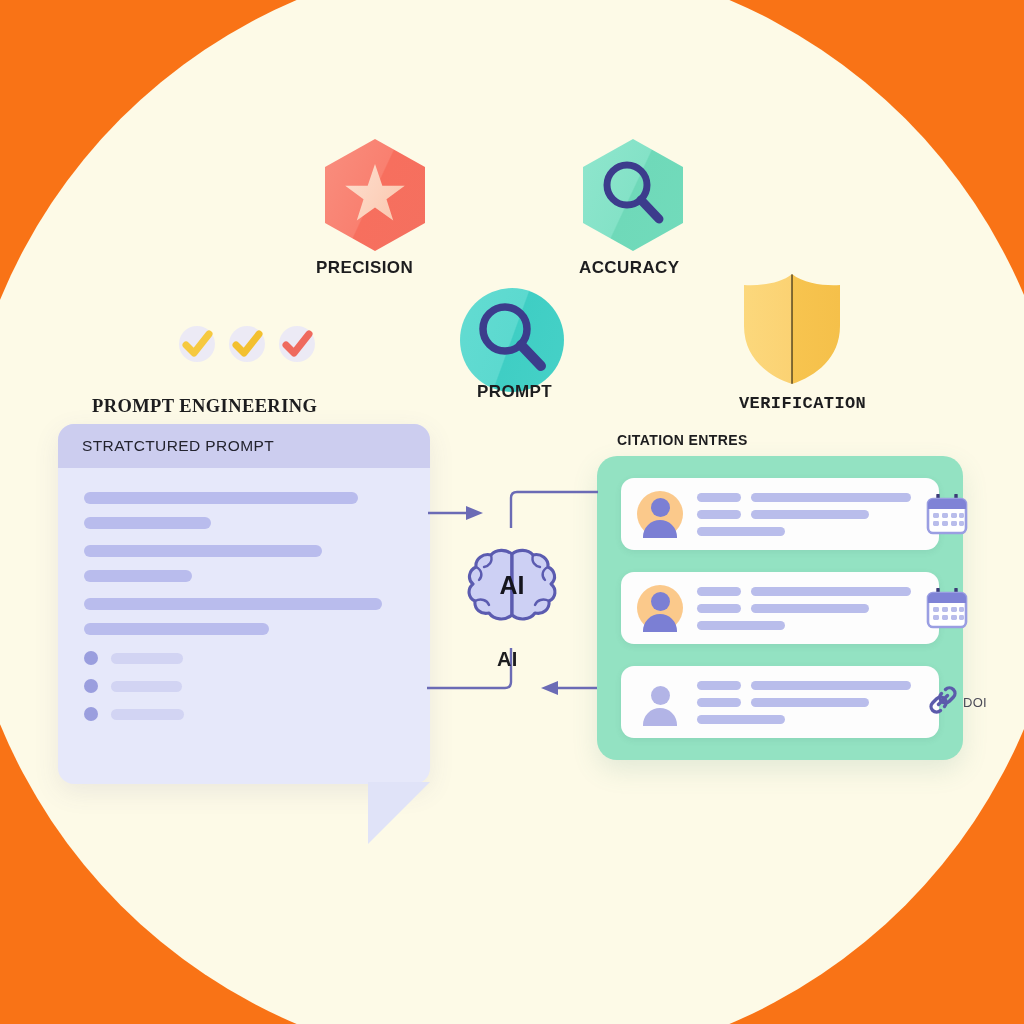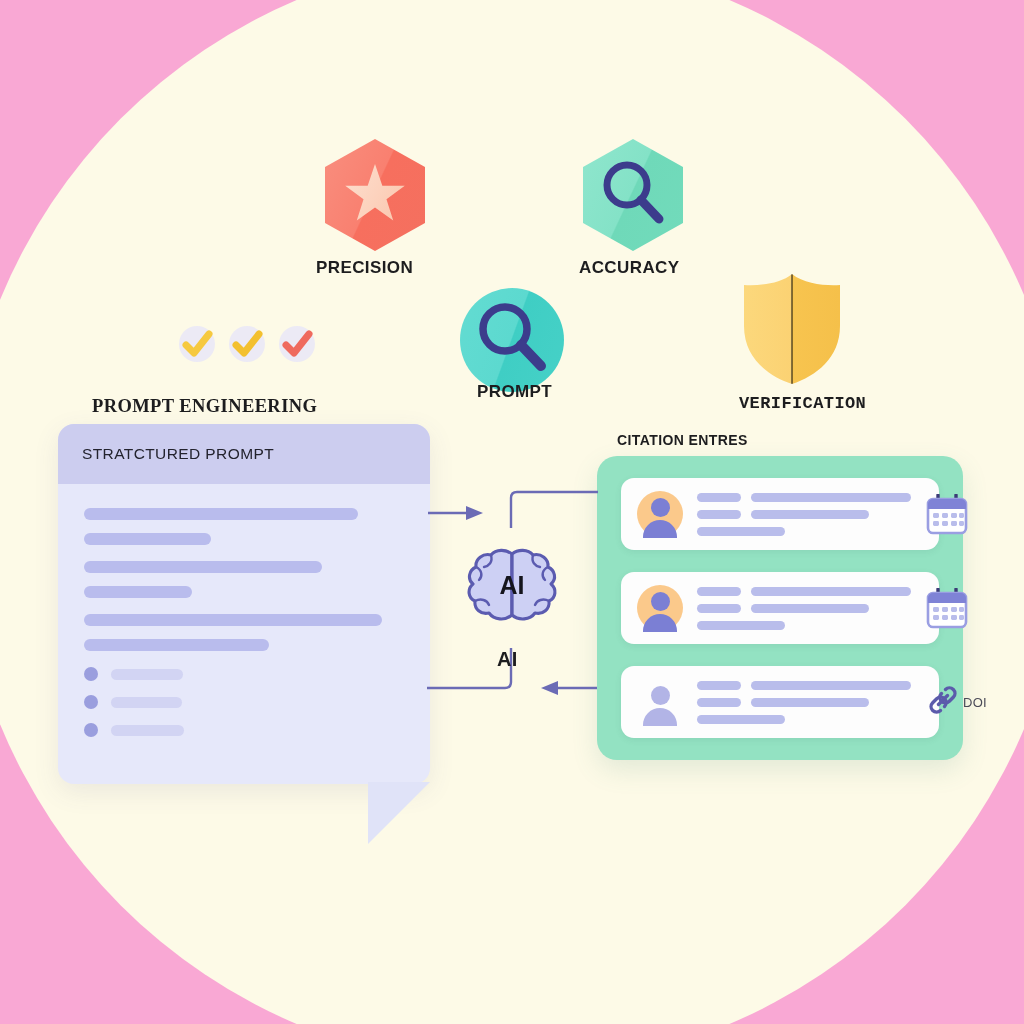--- a/index.html
+++ b/index.html
@@ -1,21 +1,21 @@
 <!DOCTYPE html>
 <html><head>
 <meta charset="utf-8">
 <style>
   html,body{margin:0;padding:0;}
   body{
     width:1024px;height:1024px;overflow:hidden;
     background:#fbfbfd;
     font-family:"Liberation Sans", sans-serif;
   }
-  #stage{position:relative;width:1024px;height:1024px;overflow:hidden;background:#f9a8d4;}
+  #stage{position:relative;width:1024px;height:1024px;overflow:hidden;background:#f97316;}
 
   
   .blob{
     position:absolute;left:-42px;top:-44px;width:1110px;height:1112px;
     border-radius:50%;
     background:#fdfae7;
   }
 
   
   .cap{
@@ -55,21 +55,21 @@
   }
   .check svg{position:absolute;left:-2px;top:-3px;}
 
   
   .prompt-panel{
     position:absolute;background:#e6e8fa;border-radius:16px;
     box-shadow:0 8px 26px rgba(80,80,140,.10);
     overflow:visible;
   }
   .prompt-head{
-    height:60px;background:#cccdef;border-radius:16px 16px 0 0;
+    height:44px;background:#cccdef;border-radius:16px 16px 0 0;
     display:flex;align-items:center;padding-left:24px;
   }
   .prompt-head span{
     color:#23232e;font-size:15.5px;font-weight:400;letter-spacing:.4px;
   }
   .prompt-body{position:relative;padding:24px 26px 16px 26px;}
   .ln{height:12px;border-radius:6px;background:#b9bced;margin-bottom:13px;}
   .grp{margin-bottom:16px;}
   .bullets{margin-top:10px;}
   .bullet-row{display:flex;align-items:center;gap:13px;margin-bottom:14px;}

